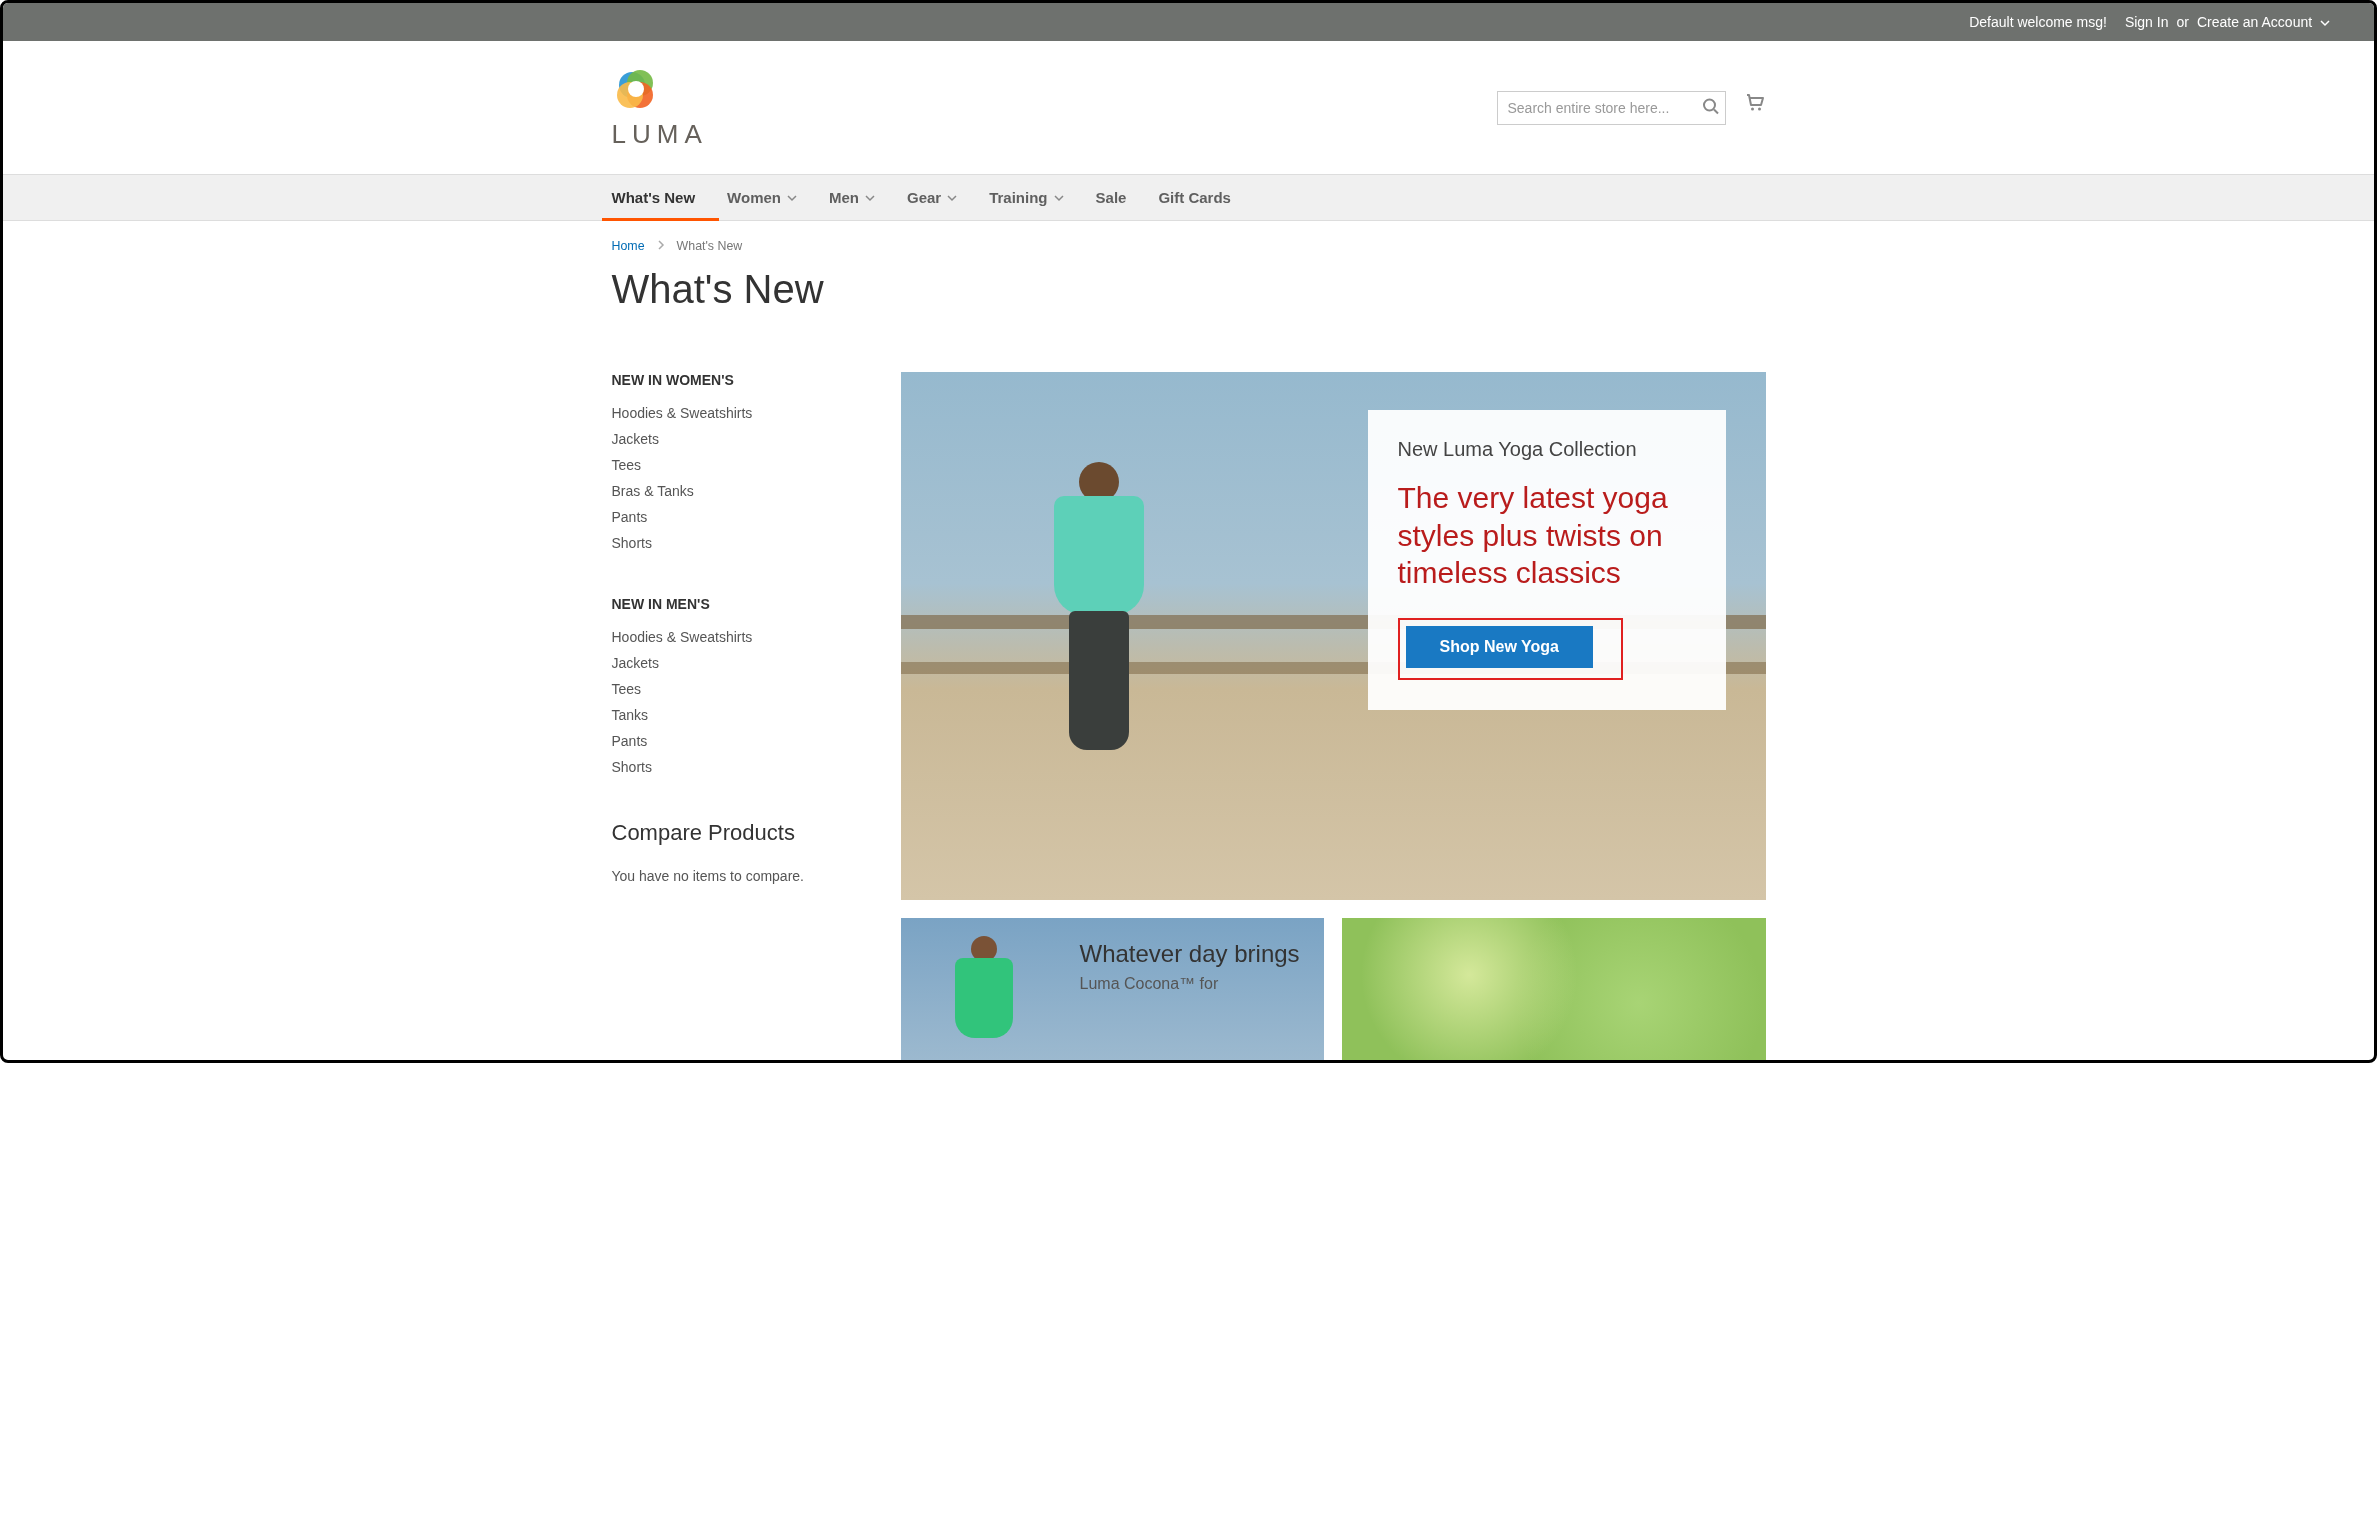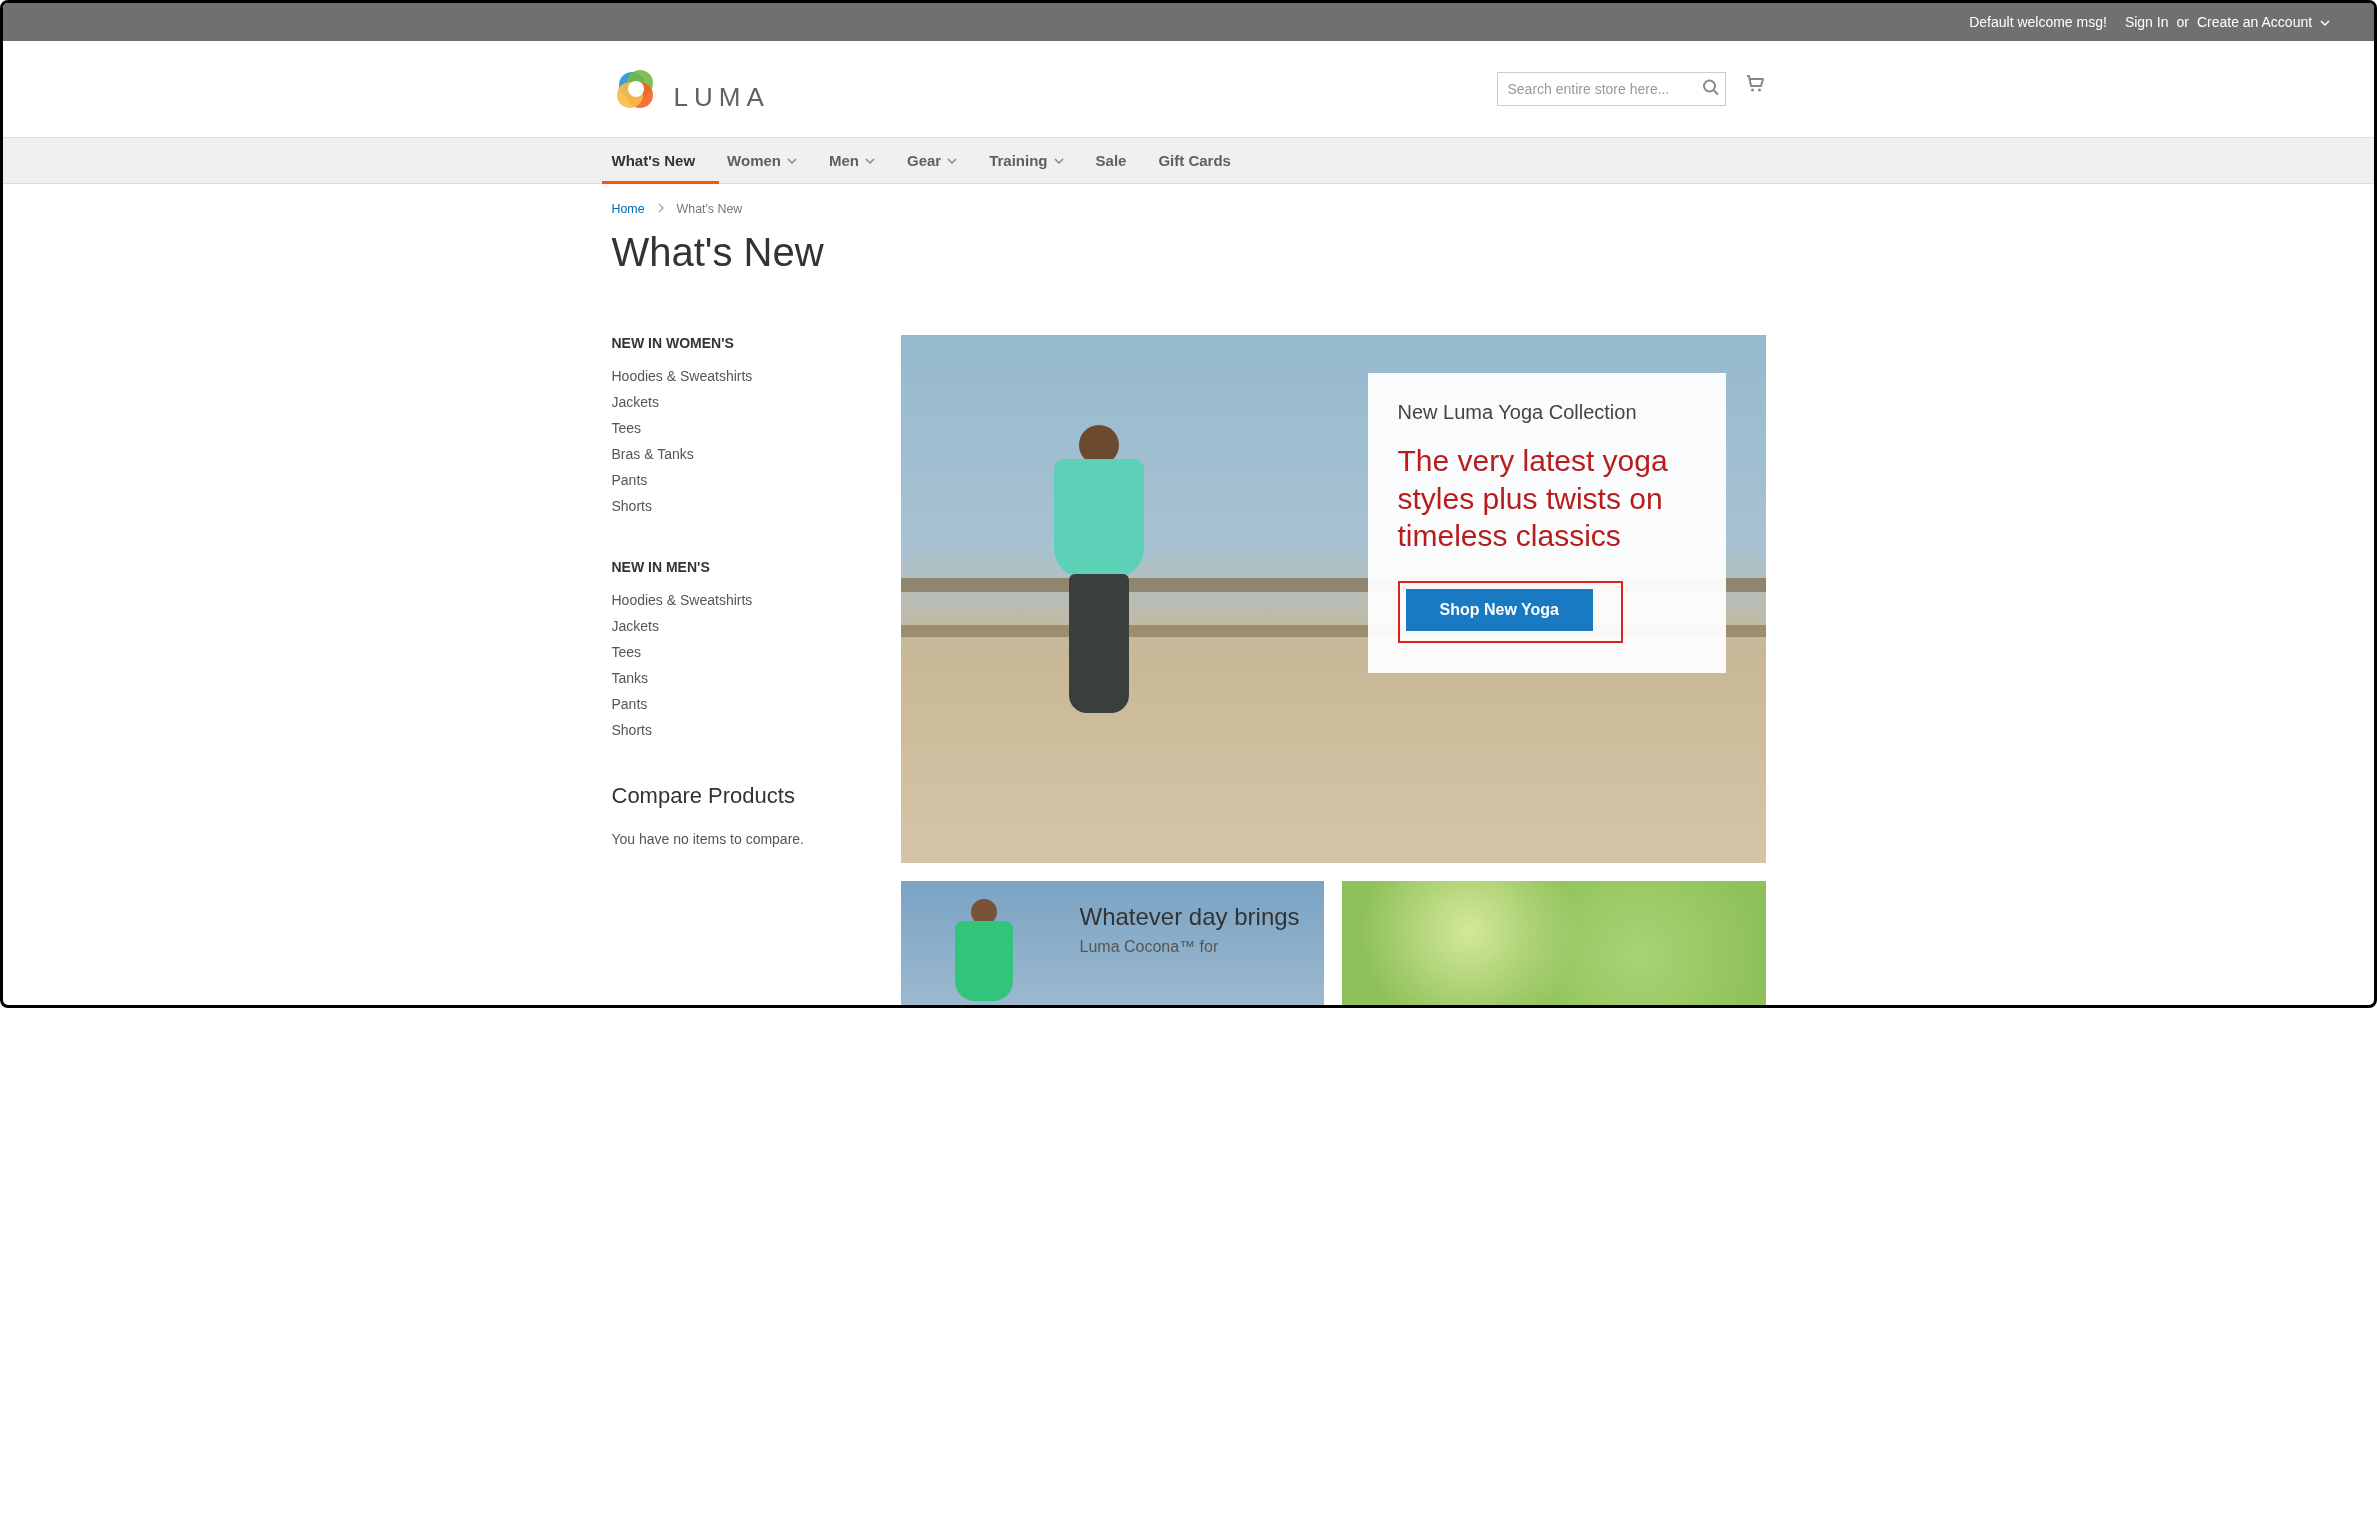--- a/index.html
+++ b/index.html
@@ -8,21 +8,21 @@
   
   .top-bar { background: #6e716e; color: #fff; height: 38px; display: flex; align-items: center; justify-content: flex-end; padding: 0 40px 0 0; font-size: 14px; }
   .top-bar .msg { margin-right: 14px; }
   .top-bar a { color: #fff; text-decoration: none; margin: 0 4px; }
   .top-bar .sep { margin: 0 4px; }
   .top-bar .chev { display:inline-block; margin-left:4px; }
 
   
   .header-row { background: #fff; padding: 24px 0; }
   .header-inner { max-width: 1174px; margin: 0 auto; display: flex; align-items: center; justify-content: space-between; padding: 0 10px; }
-  .logo { display: flex; align-items: flex-end; gap: 14px; }
+  .logo { display: flex; align-items: flex-start; gap: 6px; flex-direction: column; }
   .logo-mark { width: 48px; height: 48px; position: relative; }
   .logo-text { font-size: 26px; letter-spacing: 6px; font-weight: 500; color: #66615b; }
   .header-actions { display: flex; gap: 18px; }
   .search-wrap { position: relative; }
   .search-input { width: 229px; height: 34px; border: 1px solid #ccc; padding: 0 36px 0 10px; font-size: 14px; color: #888; }
   .search-input::placeholder { color: #999; }
   .search-btn { position: absolute; right: 6px; top: 50%; transform: translateY(-50%); background: none; border: none; cursor: pointer; color: #888; }
   .cart-icon { color: #888; cursor: pointer; }
 
   
@@ -67,21 +67,21 @@
   .promo-hero .person .torso { width:90px; height:119px; background:#5dd0b8; margin:-6px auto 0; border-radius:10px 10px 30px 30px; }
   .promo-hero .person .legs { width:60px; height:139px; background:#3a3e3c; margin:-4px auto 0; border-radius:6px 6px 18px 18px; }
   .promo-card { position: absolute; right: 40px; top: 38px; width: 358px; background: rgba(255,255,255,0.94); padding: 28px 30px 30px; }
   .promo-info { font-size: 20px; color: #444; margin-bottom: 18px; }
   .promo-title { font-size: 30px; font-weight: 300; color: #b91c1c; line-height: 1.25; margin-bottom: 26px; }
   .promo-btn-wrap { display:inline-block; padding: 6px 28px 10px 6px; border: 2px solid #e02020; }
   .promo-btn { display:inline-block; background: #1979c3; color: #fff; font-size: 16px; font-weight: 600; padding: 12px 34px; border: none; cursor: pointer; }
 
   
   .promo-row { display: flex; gap: 18px; }
-  .promo-half { flex:1; height: 124px; position: relative; overflow:hidden; cursor:pointer; }
+  .promo-half { flex:1; height: 142px; position: relative; overflow:hidden; cursor:pointer; }
   .ph-left { background: linear-gradient(to bottom, #7aa3c4 0%, #9cb9cf 100%); }
   .ph-right { background: linear-gradient(to bottom, #b8d46a 0%, #8fc15a 100%); }
   .ph-left .figure { position:absolute; left:48px; top:18px; width:70px; height:109px; }
   .ph-left .figure .h { width:26px; height:26px; background:#7a5236; border-radius:50%; margin:0 auto;}
   .ph-left .figure .t { width:58px; height:80px; background:#31c47b; margin:-4px auto 0; border-radius:8px 8px 20px 20px;}
   .ph-right .tree-fill { position:absolute; inset:0; background: radial-gradient(circle at 30% 40%, #d4e89a 0%, transparent 35%), radial-gradient(circle at 70% 60%, #a8d475 0%, transparent 40%), #8fc15a; }
   .ph-text { position: absolute; left: 179px; top: 22px; right: 20px; }
   .ph-text .t1 { font-size: 24px; font-weight: 300; color: #333; line-height:1.2; }
   .ph-text .t2 { font-size: 16px; color: #555; margin-top:6px; }
 </style>

